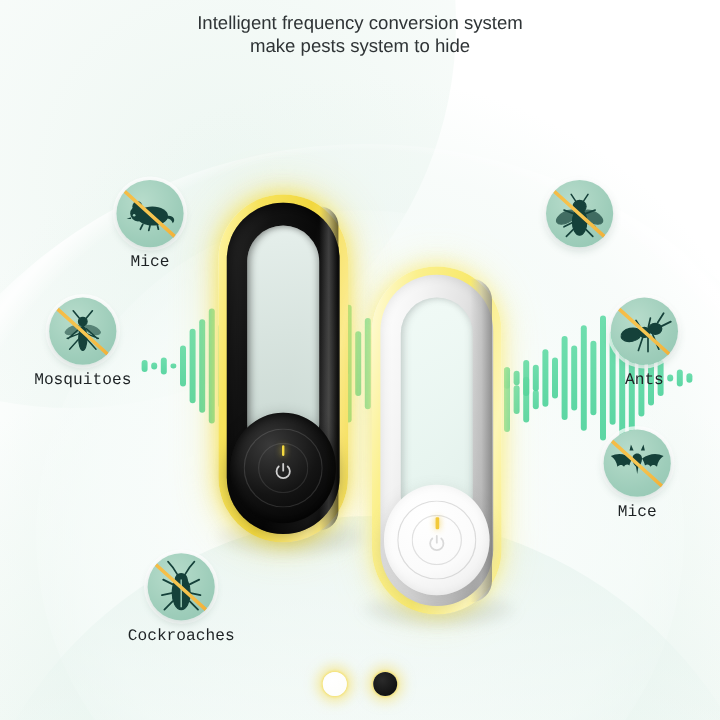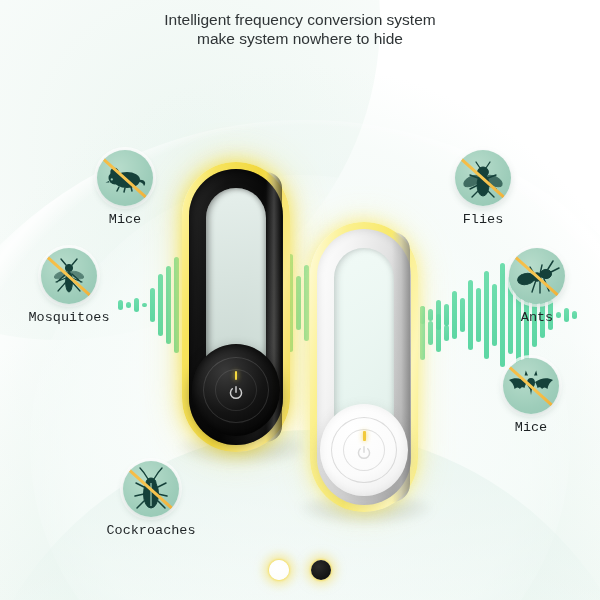--- a/index.html
+++ b/index.html
@@ -195,21 +195,21 @@
 
   <div class="arc-top-left"></div>
   <div class="bg-arc arc-2"></div>
   <div class="bg-arc arc-1"></div>
   <div class="bg-arc arc-3"></div>
   <div class="arc-bot"></div>
 
   <div class="header">
     <p class="subline">
       <span>Intelligent frequency conversion system</span>
-      <span>make system nowhere to hide</span>
+      <span>make pests system to hide</span>
     </p>
   </div>
 
   <div class="wave wave-left">
       <i style="height: 10px;"></i>
       <i style="height: 6px;"></i>
       <i style="height: 14px;"></i>
       <i style="height: 4px;"></i>
       <i style="height: 34px;"></i>
       <i style="height: 62px;"></i>
@@ -389,21 +389,20 @@
           <ellipse cx="28" cy="35" rx="6" ry="11"></ellipse>
           <ellipse cx="28" cy="22" rx="5.4" ry="5"></ellipse>
           <path d="M25 18 l-4 -6 M31 18 l4 -6" stroke-width="1.3" fill="none" stroke-linecap="round"></path>
           <ellipse cx="17" cy="31" rx="9" ry="4.6" transform="rotate(-28 17 31)" opacity=".7"></ellipse>
           <ellipse cx="39" cy="31" rx="9" ry="4.6" transform="rotate(28 39 31)" opacity=".7"></ellipse>
           <path d="M23 28 l-8 -3 M23 35 l-8 4 M23 41 l-6 6 M33 28 l8 -3 M33 35 l8 4 M33 41 l6 6" stroke-width="1.4" fill="none" stroke-linecap="round"></path>
         </g>
       </svg>
       <div class="slash"></div>
     </div>
-    <div class="lbl">Flies</div>
   </div>
 
   <div class="badge b-ants">
     <div class="disc">
       <svg viewBox="0 0 56 56">
         <g stroke="#15413a" fill="#15413a">
           <ellipse cx="17" cy="31" rx="8.5" ry="5.5" transform="rotate(-12 17 31)"></ellipse>
           <circle cx="28" cy="29" r="4.2"></circle>
           <ellipse cx="37" cy="26" rx="5.5" ry="4.6"></ellipse>
           <path d="M39 21 l5 -8 M42 24 l8 -4" stroke-width="1.5" fill="none" stroke-linecap="round"></path>

